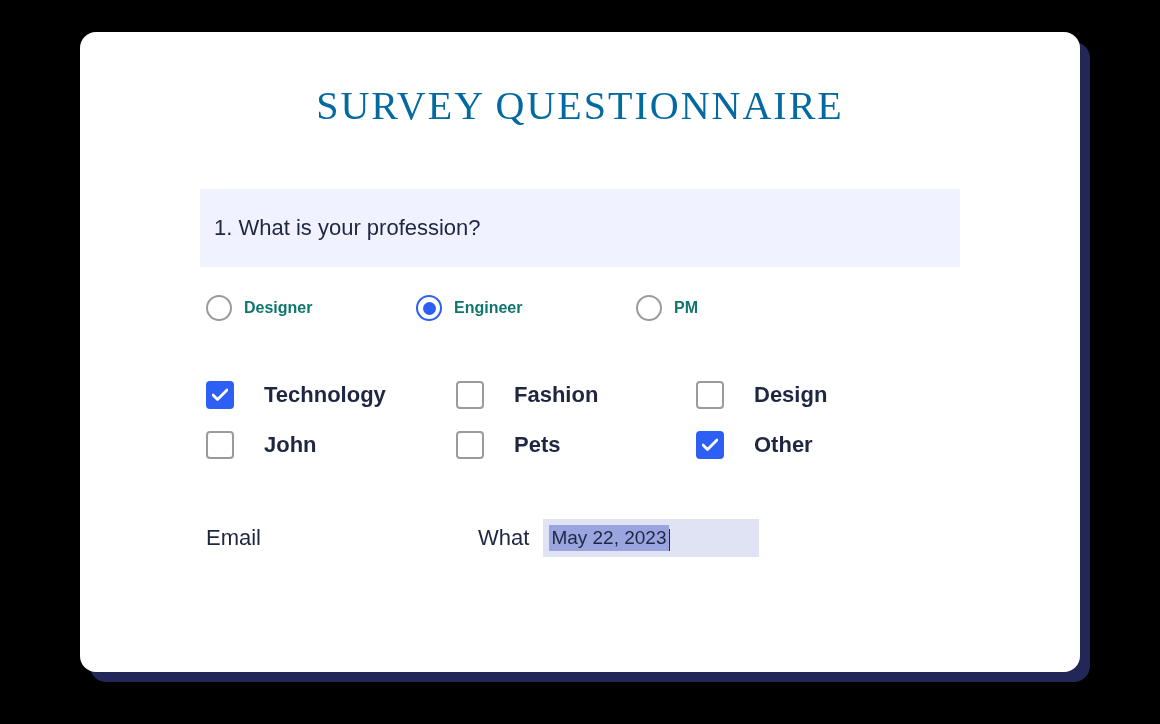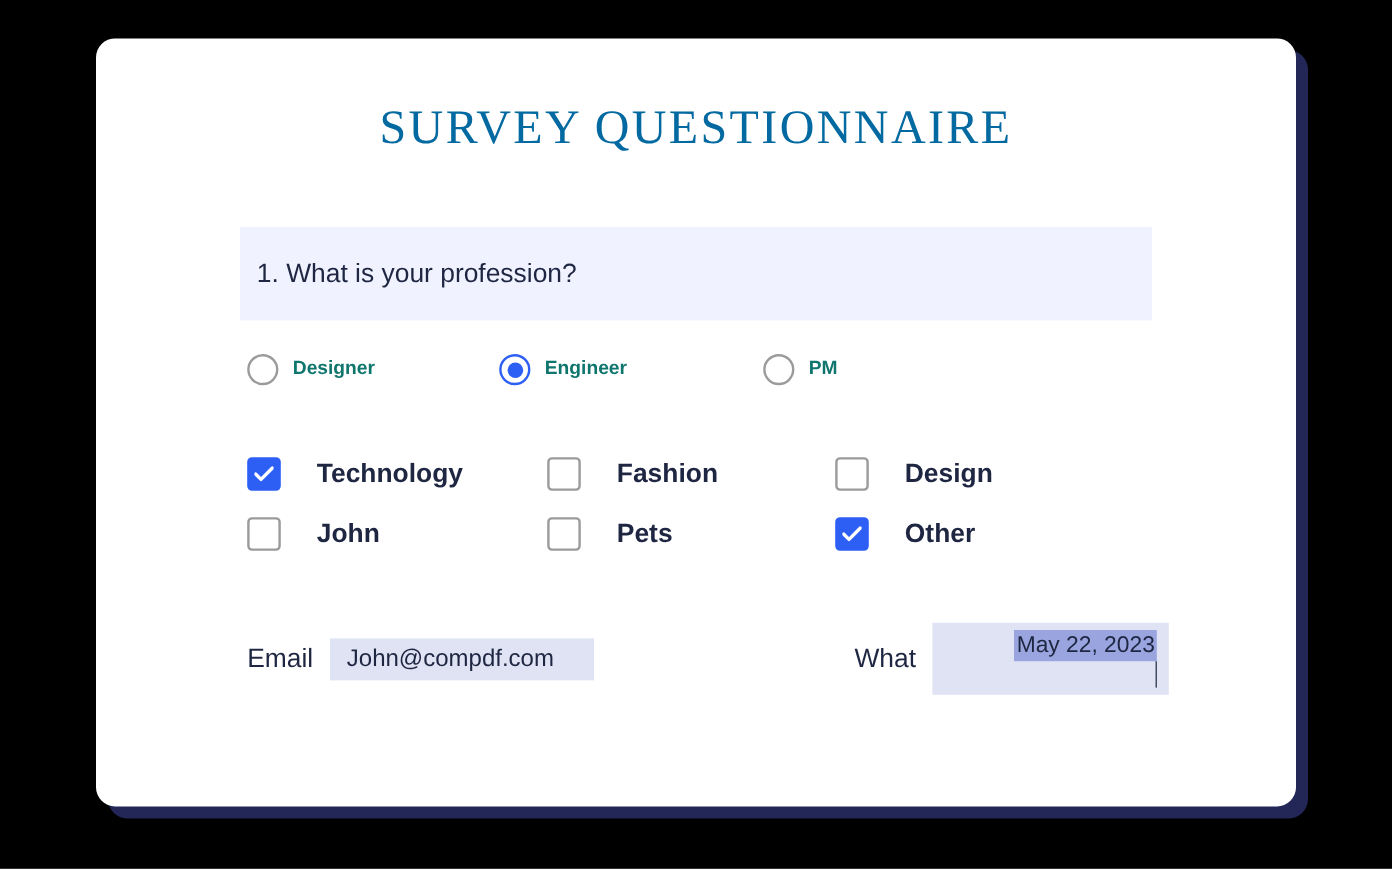--- a/index.html
+++ b/index.html
@@ -142,22 +142,21 @@
       font-family: inherit;
     }
     .email-input {
       width: 220px;
     }
     .date-container {
       background: #dfe3f3;
       padding: 6px 10px 6px 6px;
       display: inline-flex;
       align-items: flex-end;
-      width: 197px;
-      flex-direction: column;
+      width: 216px;
     }
     .date-value {
       background: #9aa5e0;
       padding: 2px 2px;
       font-size: 19px;
       color: #1e2642;
     }
     .cursor {
       width: 1.5px;
       height: 22px;
@@ -224,21 +223,20 @@
             <path d="M1 7 L5.5 11.5 L15 2" stroke="#fff" stroke-width="2.8" fill="none" stroke-linecap="round" stroke-linejoin="round"></path>
           </svg>
         </div>
         <span class="checkbox-label">Other</span>
       </div>
     </div>
 
     <div class="footer-row">
       <div class="field-group email-group">
         <span class="field-label">Email</span>
-        <input class="field-input email-input" value="John@compdf.com" style="">
       </div>
       <div class="field-group">
         <span class="field-label">What</span>
         <div class="date-container">
           <span class="date-value">May 22, 2023</span>
           <span class="cursor"></span>
         </div>
       </div>
     </div>
 

